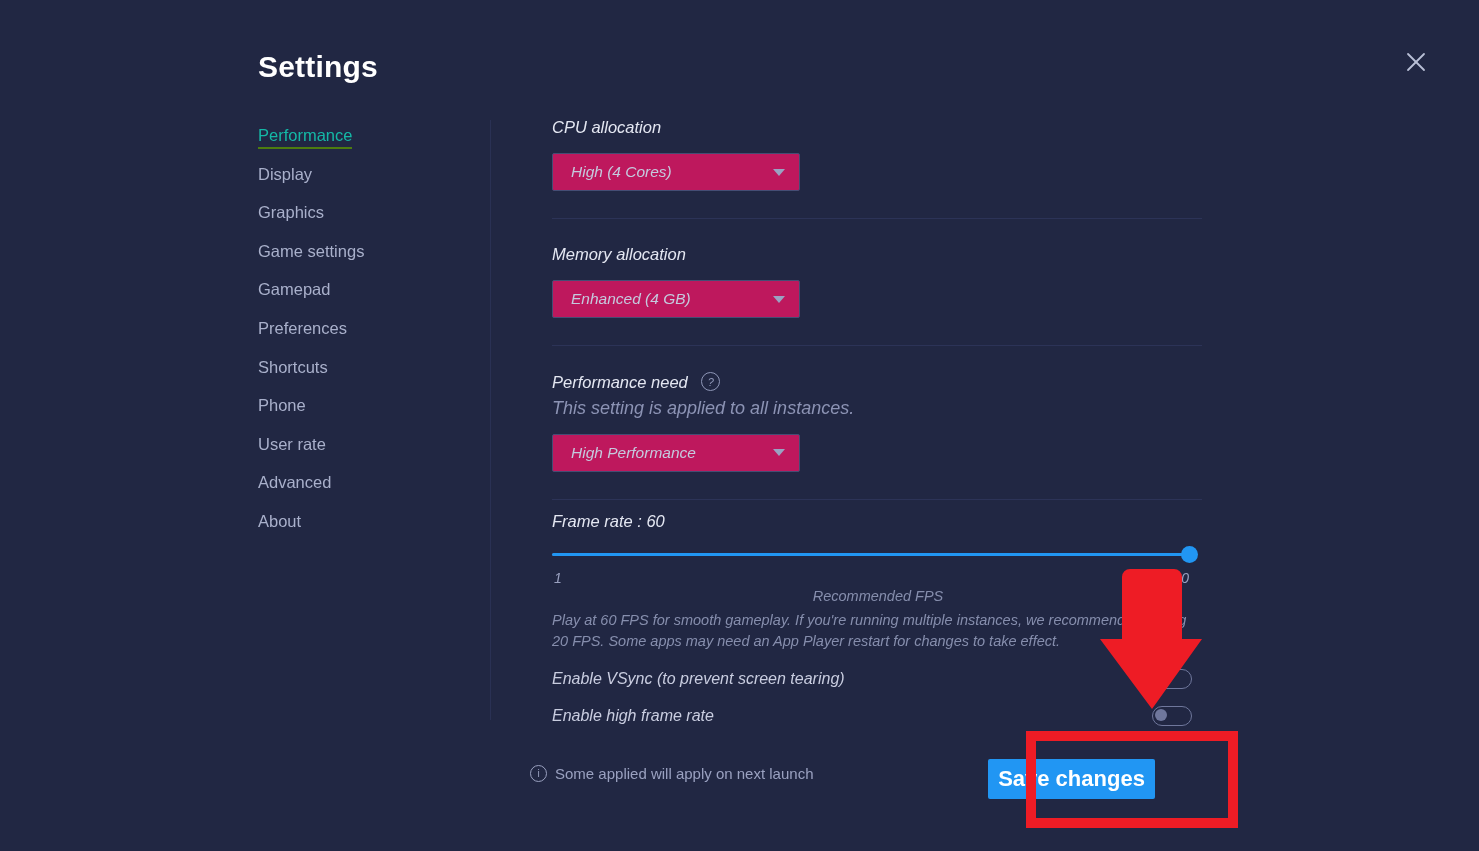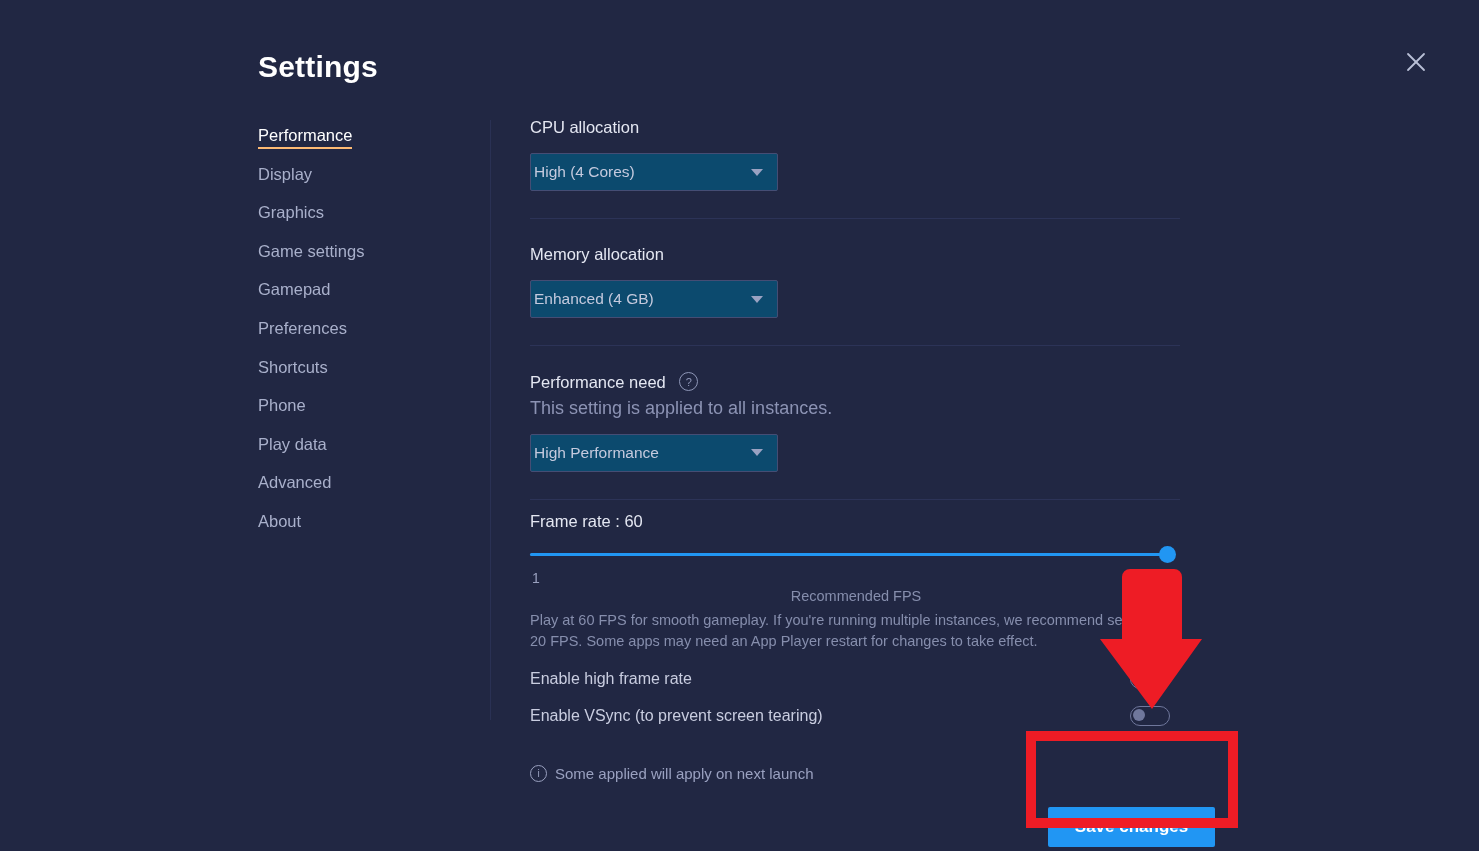--- a/index.html
+++ b/index.html
@@ -60,55 +60,56 @@
     padding: 0 0 2px 0;
     margin-bottom: 22.5px;
     cursor: pointer;
     display: inline-block;
     width: auto;
     line-height: 19px;
     white-space: nowrap;
   }
   .side-row { height: 38.6px; }
   .side-item.active {
-    color: #ffffff;
-    border-bottom: 2px solid #fdba74;
+    color: #14b8a6;
+    border-bottom: 2px solid #4d7c0f;
   }
 
   #v-divider {
     position: absolute;
     left: 490px;
     top: 120px;
     width: 1px;
     height: 600px;
     background: #2a3154;
   }
 
   
   #content {
     position: absolute;
-    left: 530px;
+    left: 552px;
     top: 118px;
     width: 652px;
+    font-style: italic;
   }
   .field-label {
     font-size: 16.5px;
     color: #e4e7f2;
     margin-bottom: 16px;
   }
   .select-box {
     width: 248px;
     height: 38px;
-    background: #0c4a6e;
+    background: #be185d;
     border: 1px solid #3c4straight;
     border: 1px solid #454d74;
     border-radius: 2px;
     display: flex;
     align-items: center;
-    padding: 0 10px 0 3px;
+    padding: 0 10px 0 18px;
     box-sizing: border-box;
     cursor: pointer;
     position: relative;
   }
   .select-value {
     font-size: 15.5px;
     color: #c5cade;
     flex: 1;
   }
   .caret {
@@ -255,33 +256,32 @@
     width: 15px; height: 15px;
     border: 1.3px solid #9aa1c0;
     border-radius: 50%;
     font-size: 10px;
     margin-right: 8px;
     flex: none;
   }
 
   #save-btn {
     position: absolute;
-    left: 1048px;
+    left: 988px;
     top: 759px;
     width: 167px;
     height: 40px;
     background: #2196f3;
     color: #ffffff;
-    font-size: 17px;
+    font-size: 22px;
     font-weight: bold;
     border: none;
     border-radius: 2px;
     cursor: pointer;
     font-family: "Liberation Sans", sans-serif;
-    margin-top: 48px;
   }
 
   
   #highlight-box {
     position: absolute;
     left: 1026px;
     top: 731px;
     width: 212px;
     height: 97px;
     border: 10px solid #ee1c25;
@@ -315,21 +315,21 @@
 
   <nav id="sidebar">
     <div class="side-row"><span class="side-item active">Performance</span></div>
     <div class="side-row"><span class="side-item">Display</span></div>
     <div class="side-row"><span class="side-item">Graphics</span></div>
     <div class="side-row"><span class="side-item">Game settings</span></div>
     <div class="side-row"><span class="side-item">Gamepad</span></div>
     <div class="side-row"><span class="side-item">Preferences</span></div>
     <div class="side-row"><span class="side-item">Shortcuts</span></div>
     <div class="side-row"><span class="side-item">Phone</span></div>
-    <div class="side-row"><span class="side-item">Play data</span></div>
+    <div class="side-row"><span class="side-item">User rate</span></div>
     <div class="side-row"><span class="side-item">Advanced</span></div>
     <div class="side-row"><span class="side-item">About</span></div>
   </nav>
 
   <main id="content">
 
     <div>
       <div class="field-label">CPU allocation</div>
       <div class="select-box">
         <span class="select-value">High (4 Cores)</span>
@@ -372,28 +372,28 @@
       </div>
       <div class="slider-ends">
         <span class="slider-min">1</span>
         <span class="slider-max">60</span>
       </div>
 
       <div class="rec-title">Recommended FPS</div>
       <div class="rec-body">Play at 60 FPS for smooth gameplay. If you're running multiple instances, we recommend selecting 20 FPS. Some apps may need an App Player restart for changes to take effect.</div>
 
       <div class="toggle-row">
-        <span class="toggle-text">Enable high frame rate</span>
+        <span class="toggle-text">Enable VSync (to prevent screen tearing)</span>
         <span class="switch">
             <span class="knob"></span>
           </span>
       </div>
 
       <div class="toggle-row">
-        <span class="toggle-text">Enable VSync (to prevent screen tearing)</span>
+        <span class="toggle-text">Enable high frame rate</span>
         <span class="switch">
             <span class="knob"></span>
           </span>
       </div>
     </div>
 
   </main>
 
   <div id="footer">
     <div id="footer-note">

